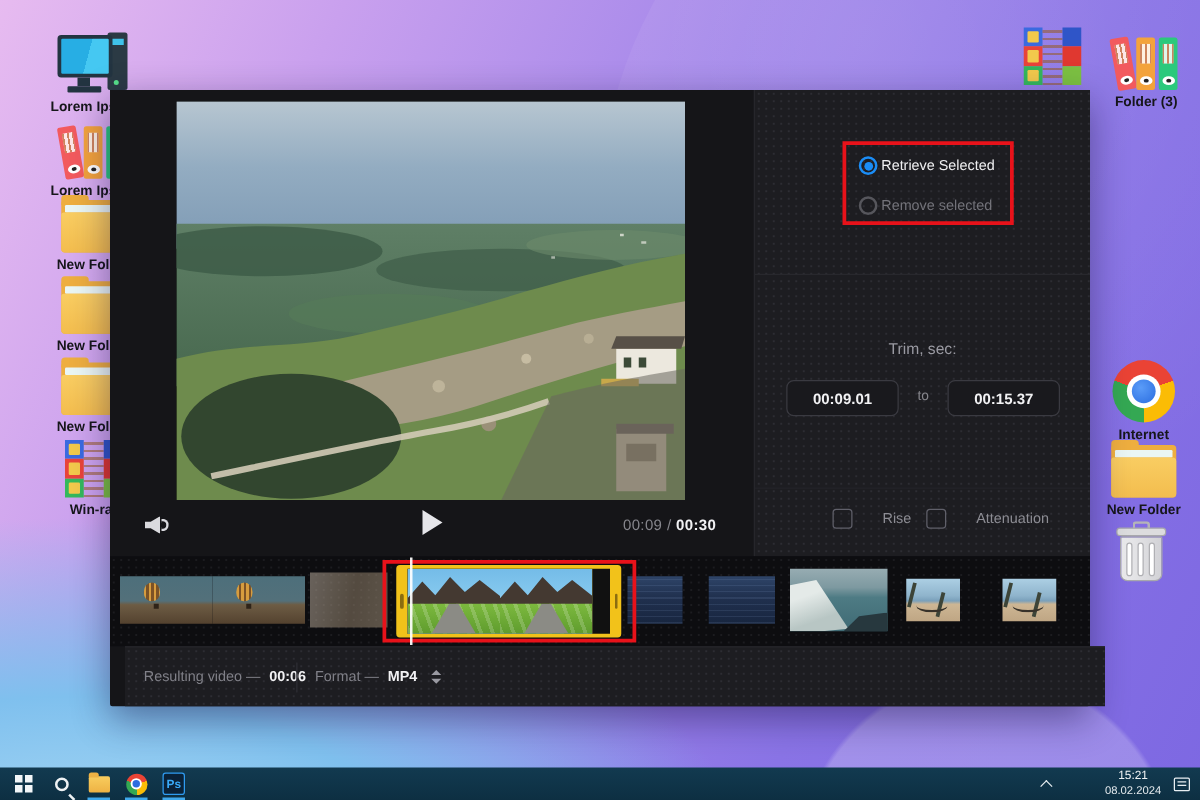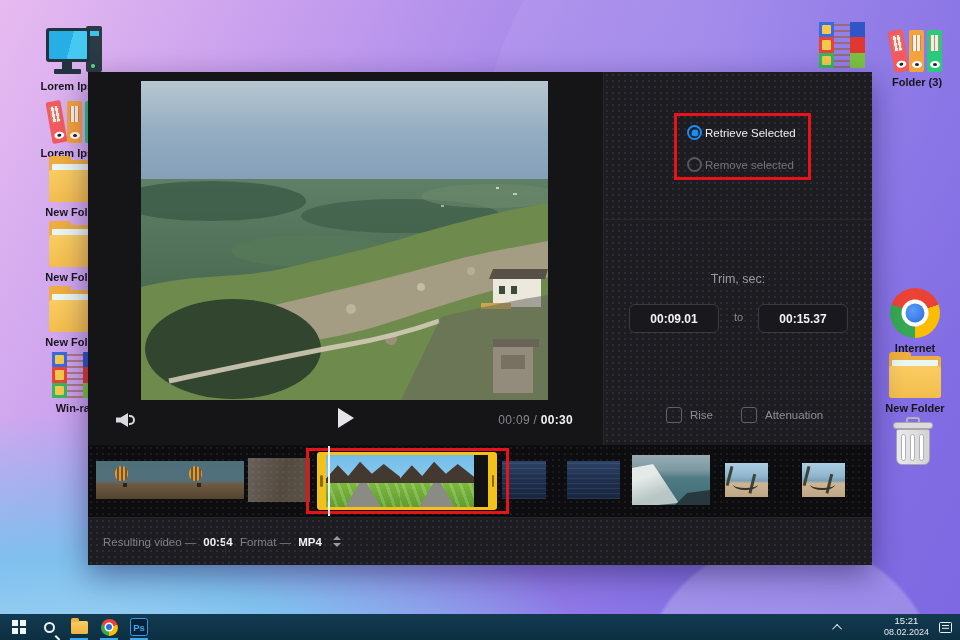--- a/index.html
+++ b/index.html
@@ -108,21 +108,21 @@
   .radio.on:before { content:""; position:absolute; left:50%; top:50%; width:7px; height:7px; transform:translate(-50%,-50%); border-radius:50%; background:#1b8df6; }
   .radio-label { font-size:11.5px; color:#73737a; white-space:nowrap; }
   .radio-label.sel { color:#f0f0f2; }
 
   .trim-title { position:absolute; left:0; top:200px; width:100%; text-align:center; font-size:12.5px; color:#9a9aa2; }
   .trim-input { position:absolute; top:232px; width:90px; height:29px; background:#19191d; border:1px solid #3a3a41; border-radius:6px;
     color:#f2f2f4; font-size:12px; font-weight:700; text-align:center; line-height:27px; font-family:"Liberation Sans",sans-serif; }
   .ti1 { left:25px; } .ti2 { left:154px; }
   .trim-to { position:absolute; top:239px; left:122px; width:25px; text-align:center; font-size:11px; color:#86868c; }
 
-  .chk-row { position:absolute; top:335px; display:flex; align-items:center; gap:8px; }
+  .chk-row { position:absolute; top:335px; display:flex; align-items:center; gap:24px; }
   .ck1 { left:62px; } .ck2 { left:137px; }
   .checkbox { width:16px; height:16px; border:1.5px solid #60606a; border-radius:3px; }
   .chk-label { font-size:11.5px; color:#8d8d94; }
 
   
   .timeline { position:absolute; left:0; top:373px; width:784px; height:72px; background-color:#0d0d10;
     background-image:radial-gradient(#1c1c20 .8px, rgba(0,0,0,0) .8px); background-size:6px 6px; }
   .thumb { position:absolute; overflow:hidden; }
 
   .th-balloon { background:linear-gradient(180deg,#4d6f7b 0%, #53707a 52%, #6d5c44 60%, #54422f 100%); }
@@ -159,21 +159,21 @@
     background:linear-gradient(180deg,#7cb93e, #5f9c2e);
     background-image:repeating-linear-gradient(70deg, rgba(255,255,255,.18) 0 3px, rgba(0,0,0,0) 3px 9px),
       linear-gradient(180deg,#7cb93e, #5f9c2e); }
   .th-mountain .road { position:absolute; left:0; bottom:0; width:100%; height:46%; background:#8b8b85;
     clip-path:polygon(45% 0, 55% 0, 74% 100%, 26% 100%); }
 
   .redbox-clip { position:absolute; left:218px; top:3px; width:203px; height:66px; border:3px solid #e8121a; z-index:5; }
   .playhead { position:absolute; left:240px; top:1px; width:1.5px; height:70px; background:rgba(255,255,255,.92); z-index:6; }
 
   
-  .bottombar { position:absolute; left:0; top:445px; width:784px; height:48px; border-top:1px solid #26262b; }
+  .bottombar { position:absolute; left:12px; top:445px; width:784px; height:48px; border-top:1px solid #26262b; }
   .bb-group { position:absolute; top:0; height:100%; display:flex; align-items:center; gap:7px; }
   .g-res { left:15px; } .g-fmt { left:152px; }
   .bb-label { font-size:11.5px; color:#808088; }
   .bb-value { font-size:11.5px; color:#f2f2f4; font-weight:700; }
   .bb-div { position:absolute; left:137px; top:12px; width:1px; height:24px; background:#2e2e34; }
   .spin { display:flex; flex-direction:column; gap:3px; margin-left:4px; cursor:pointer; }
   .spin i { width:0; height:0; border-left:4px solid transparent; border-right:4px solid transparent; }
   .spin .up { border-bottom:4.5px solid #9a9aa2; } .spin .dn { border-top:4.5px solid #9a9aa2; }
   .export-btn { position:absolute; right:13px; top:11px; width:100px; height:33px; background:#1c89f7; border:none; border-radius:6px;
     color:#fff; font-size:13.5px; font-weight:700; font-family:"Liberation Sans",sans-serif; cursor:pointer; }
@@ -467,21 +467,21 @@
         <div class="blackbar"></div>
         <div class="grip gr"></div>
       </div>
       <div class="redbox-clip"></div>
       <div class="playhead"></div>
     </div>
 
     <div class="bottombar dotted">
       <div class="bb-group g-res">
         <span class="bb-label">Resulting video —</span>
-        <span class="bb-value">00:54</span>
+        <span class="bb-value">00:06</span>
       </div>
       <div class="bb-div"></div>
       <div class="bb-group g-fmt">
         <span class="bb-label">Format —</span>
         <span class="bb-value">MP4</span>
         <span class="spin">
             <i class="up"></i>
             <i class="dn"></i>
           </span>
       </div>

